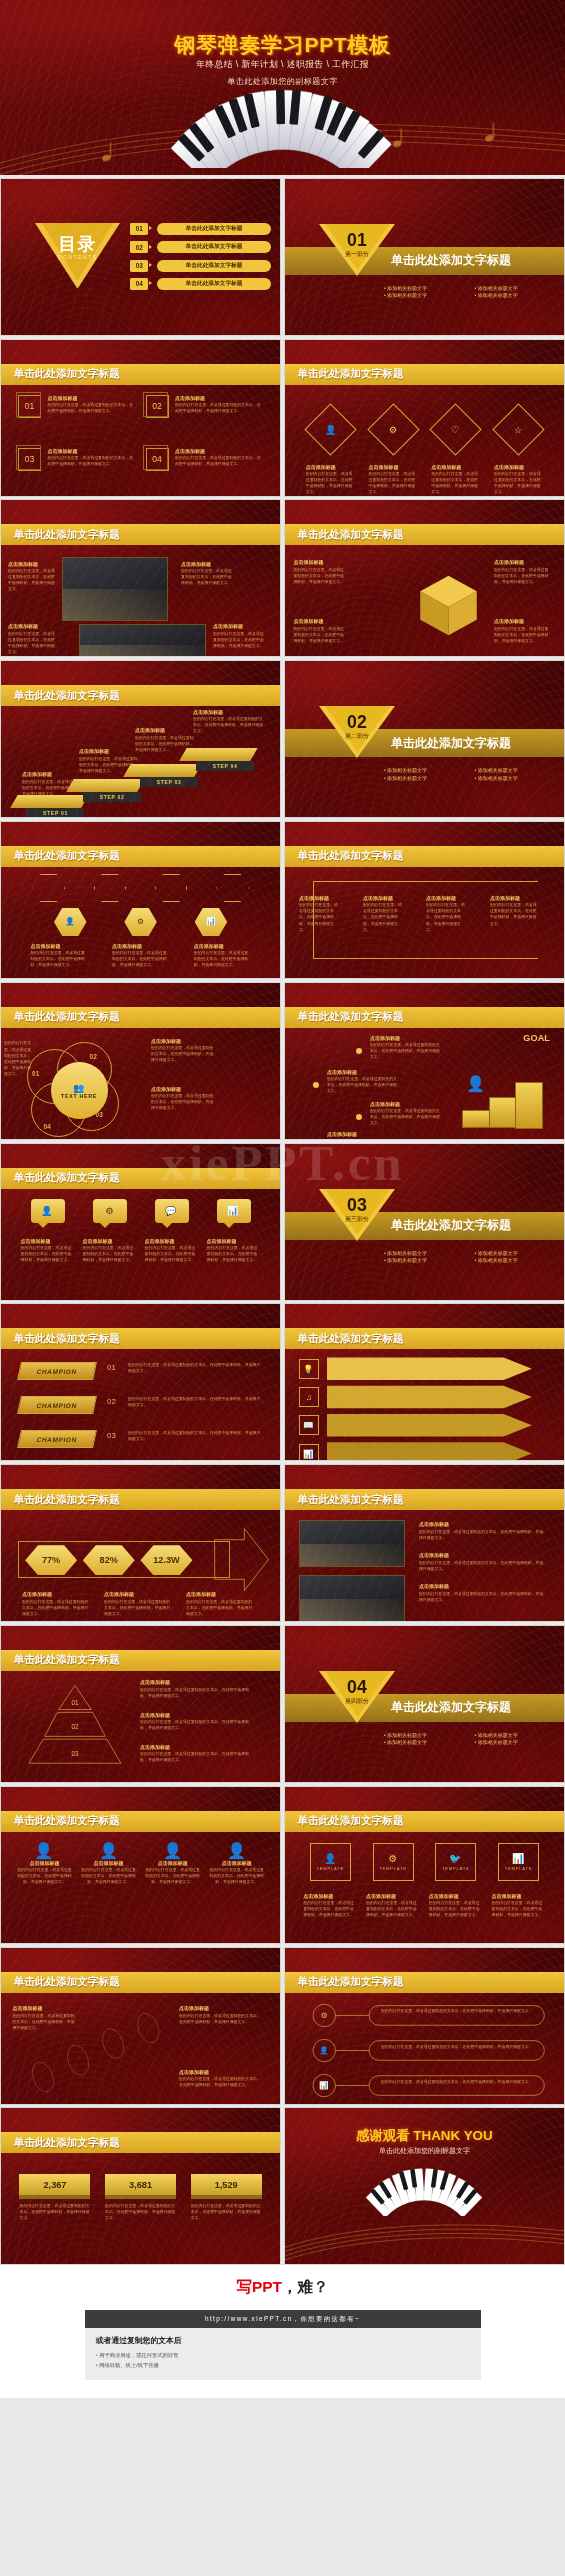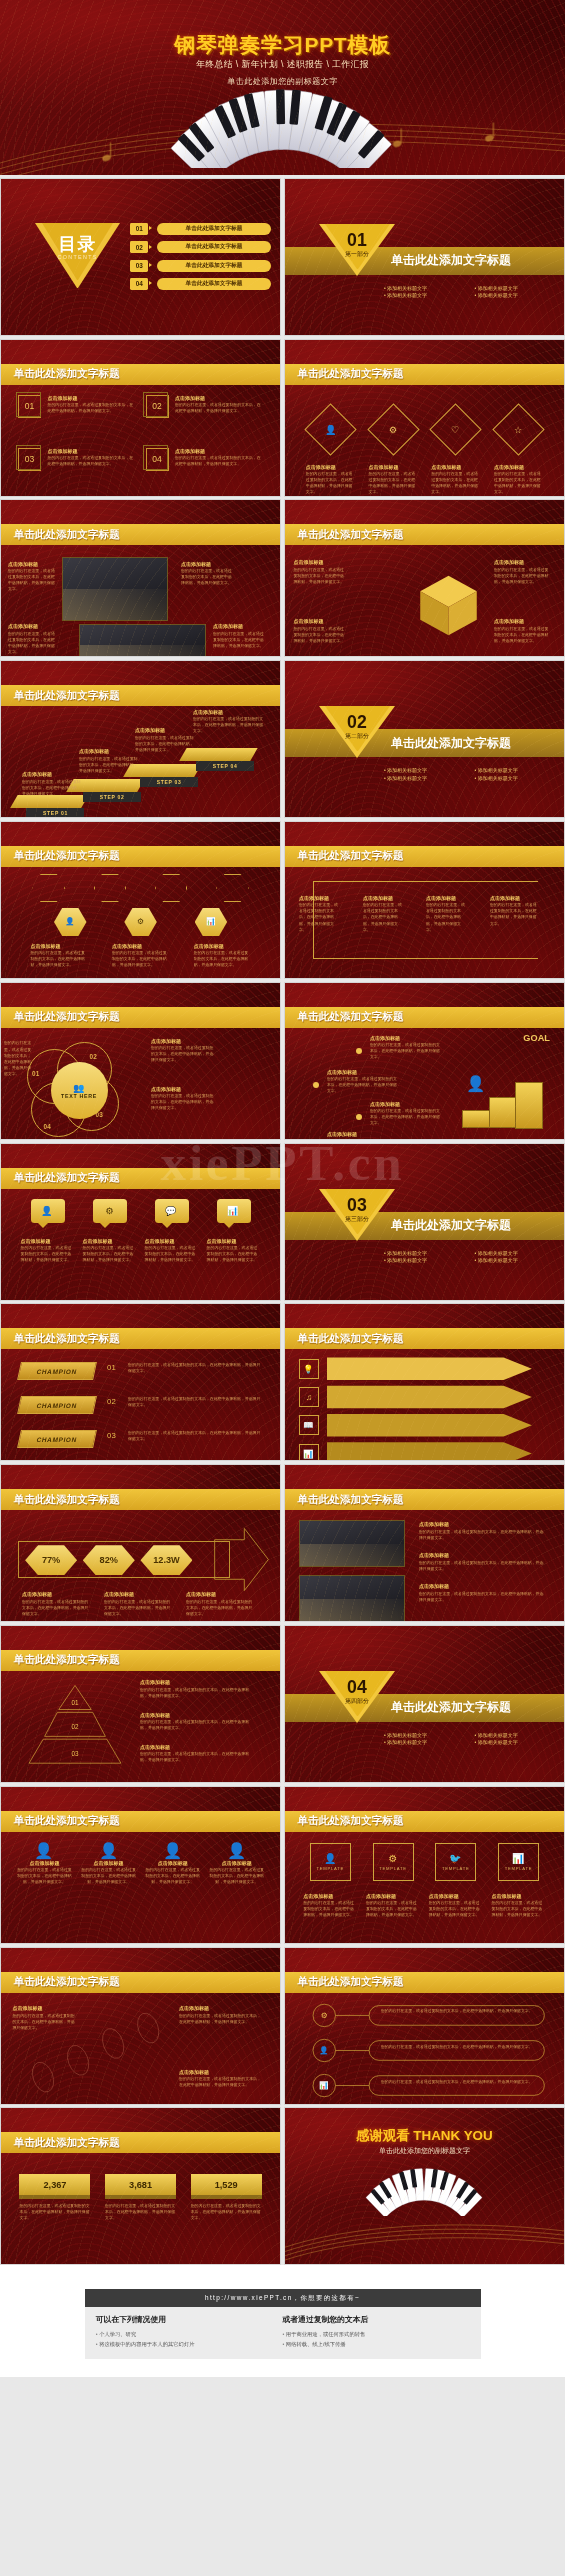--- a/index.html
+++ b/index.html
@@ -1091,30 +1091,26 @@
             <path d="M-5,64 C90,32 240,22 403,40"></path>
           <path d="M-5,70 C90,38 240,28 403,46"></path>
             <path d="M-5,76 C90,44 240,34 403,52"></path>
         </g>
       </svg>
     </div>
 
   </div>
 
   <div class="footer">
+    <div class="f1">
+      <b>写PPT</b><span>，难？</span>
+    </div>
     <div class="fbox">
       <div class="fbar">http://www.xiePPT.cn，你想要的这都有~</div>
       <div class="fcols">
-        <div class="fcol">
-          <h4>可以在下列情况使用</h4>
-          <ul>
-            <li>个人学习、研究</li>
-            <li>将这模板中的内容用于本人的其它幻灯片</li>
-          </ul>
-        </div>
         <div class="fcol">
           <h4>或者通过复制您的文本后</h4>
           <ul>
             <li>用于商业用途，或任何形式的转售</li>
             <li>网络转载、线上/线下传播</li>
           </ul>
         </div>
       </div>
     </div>
   </div>

